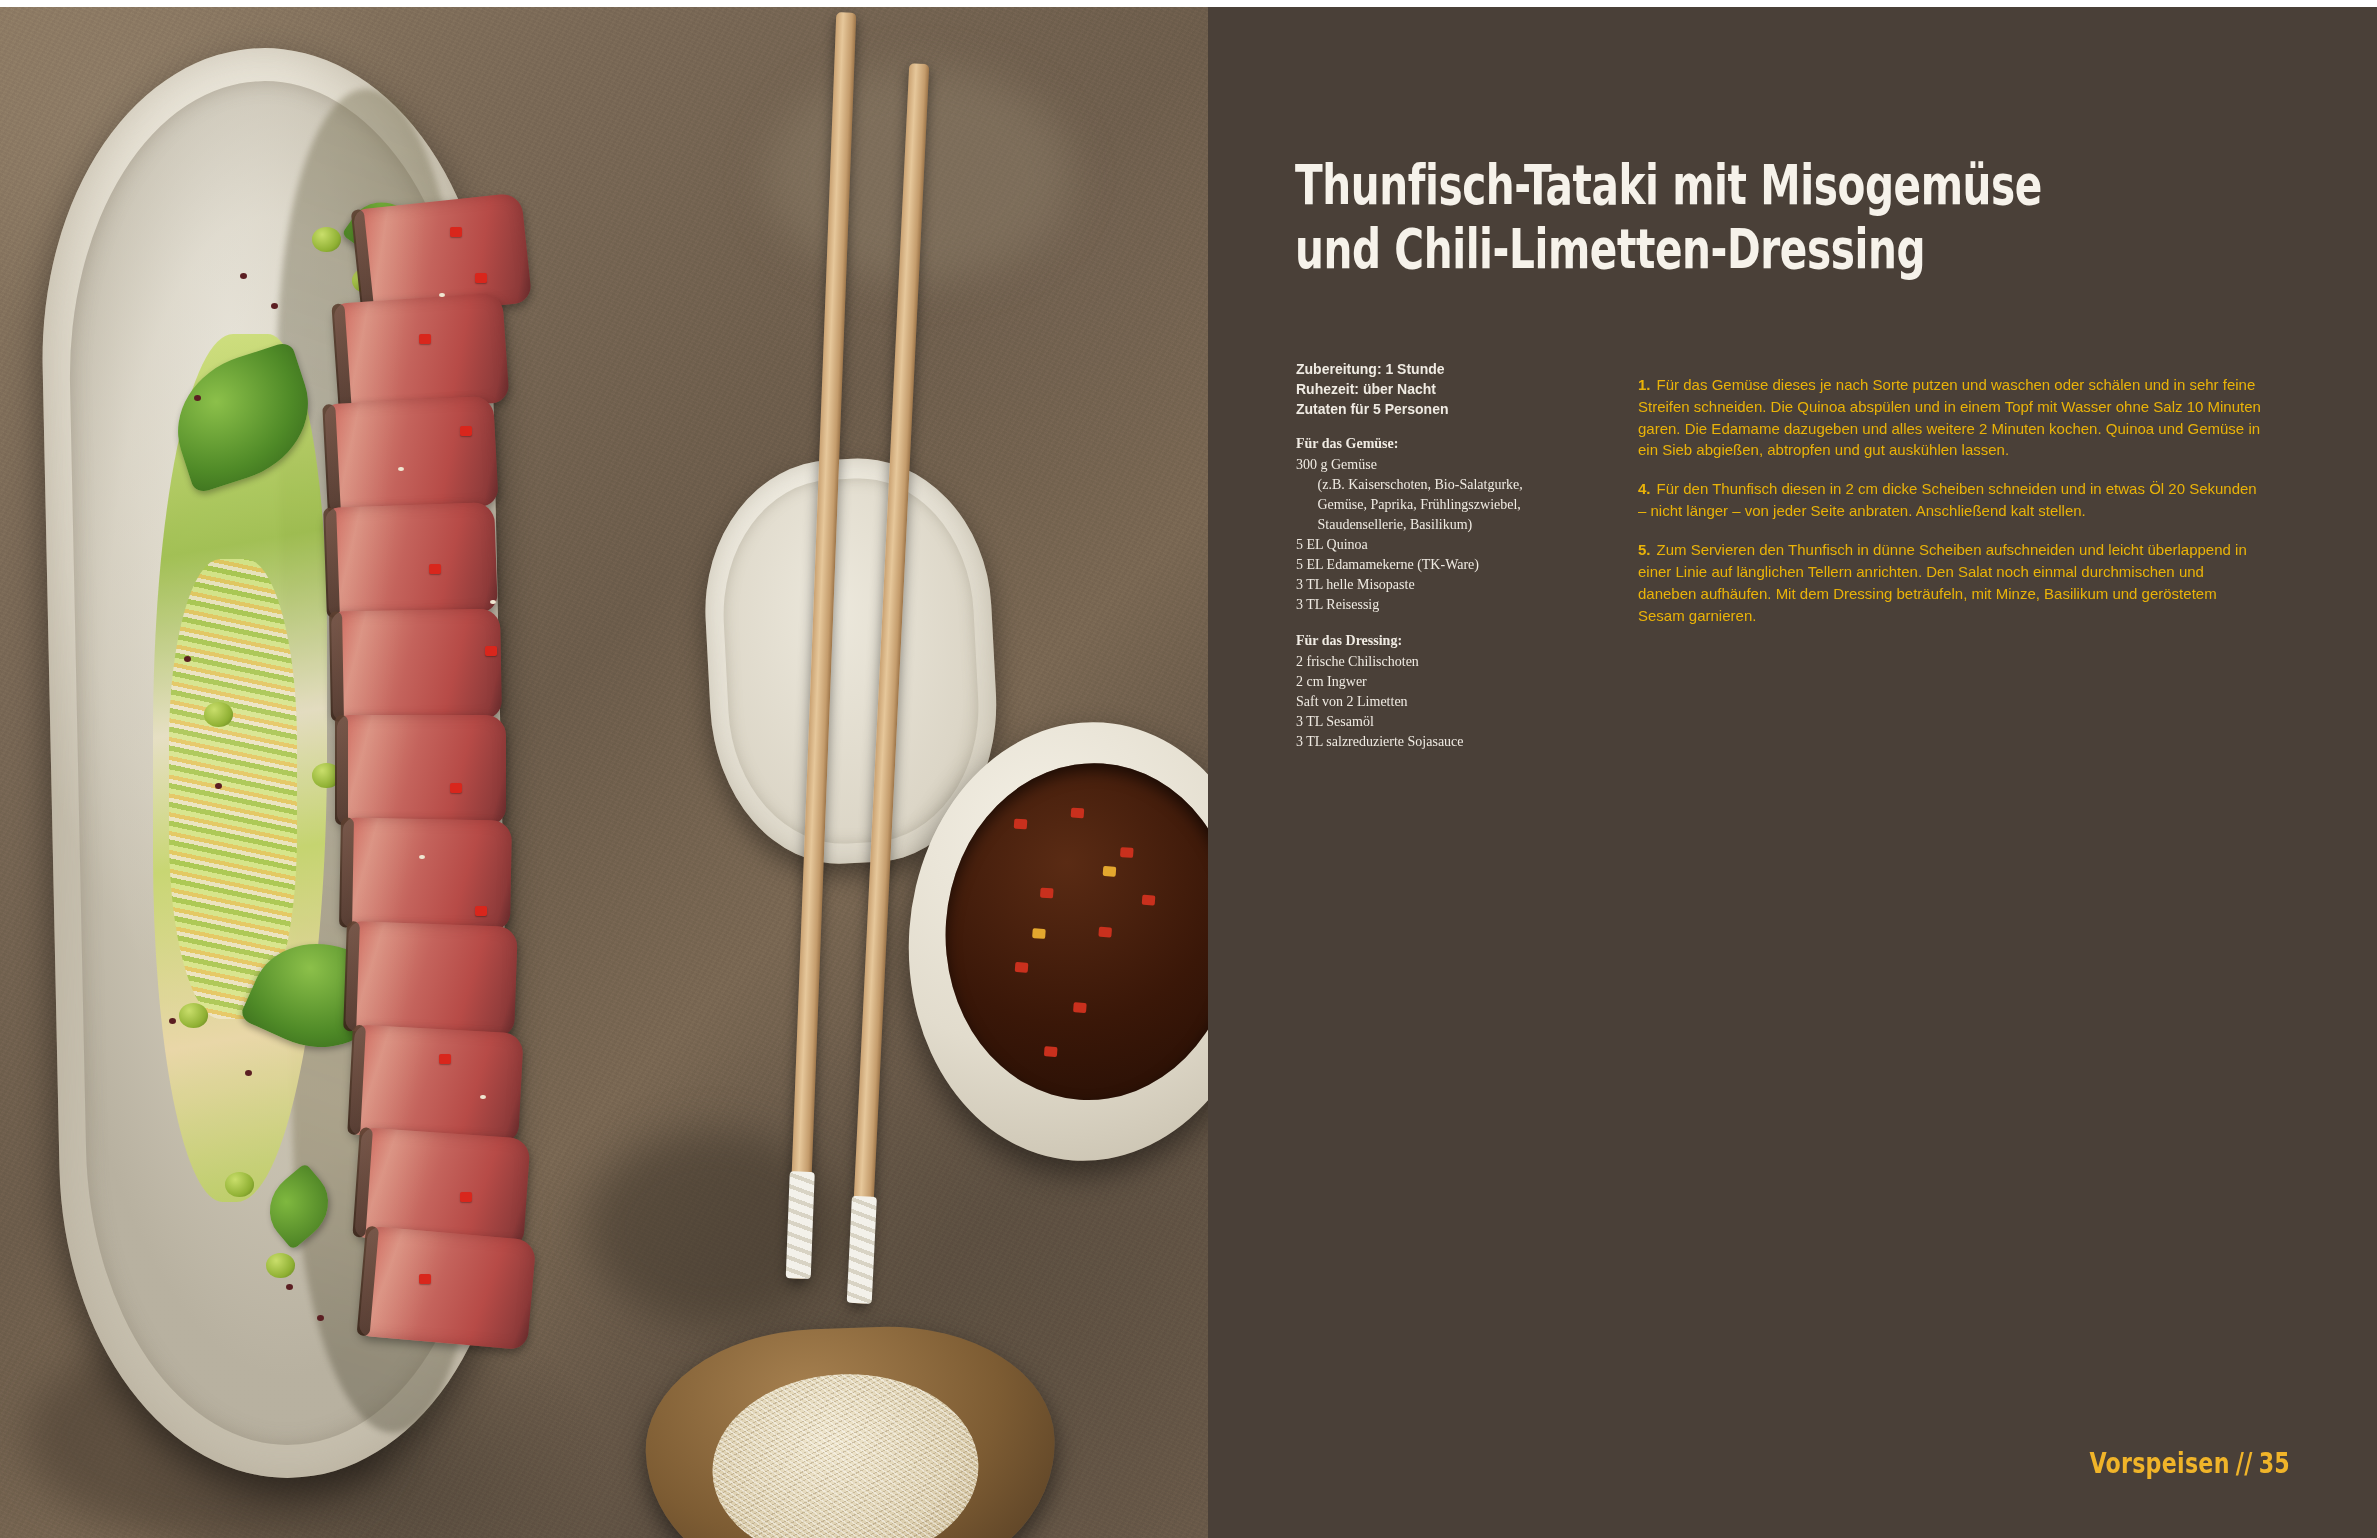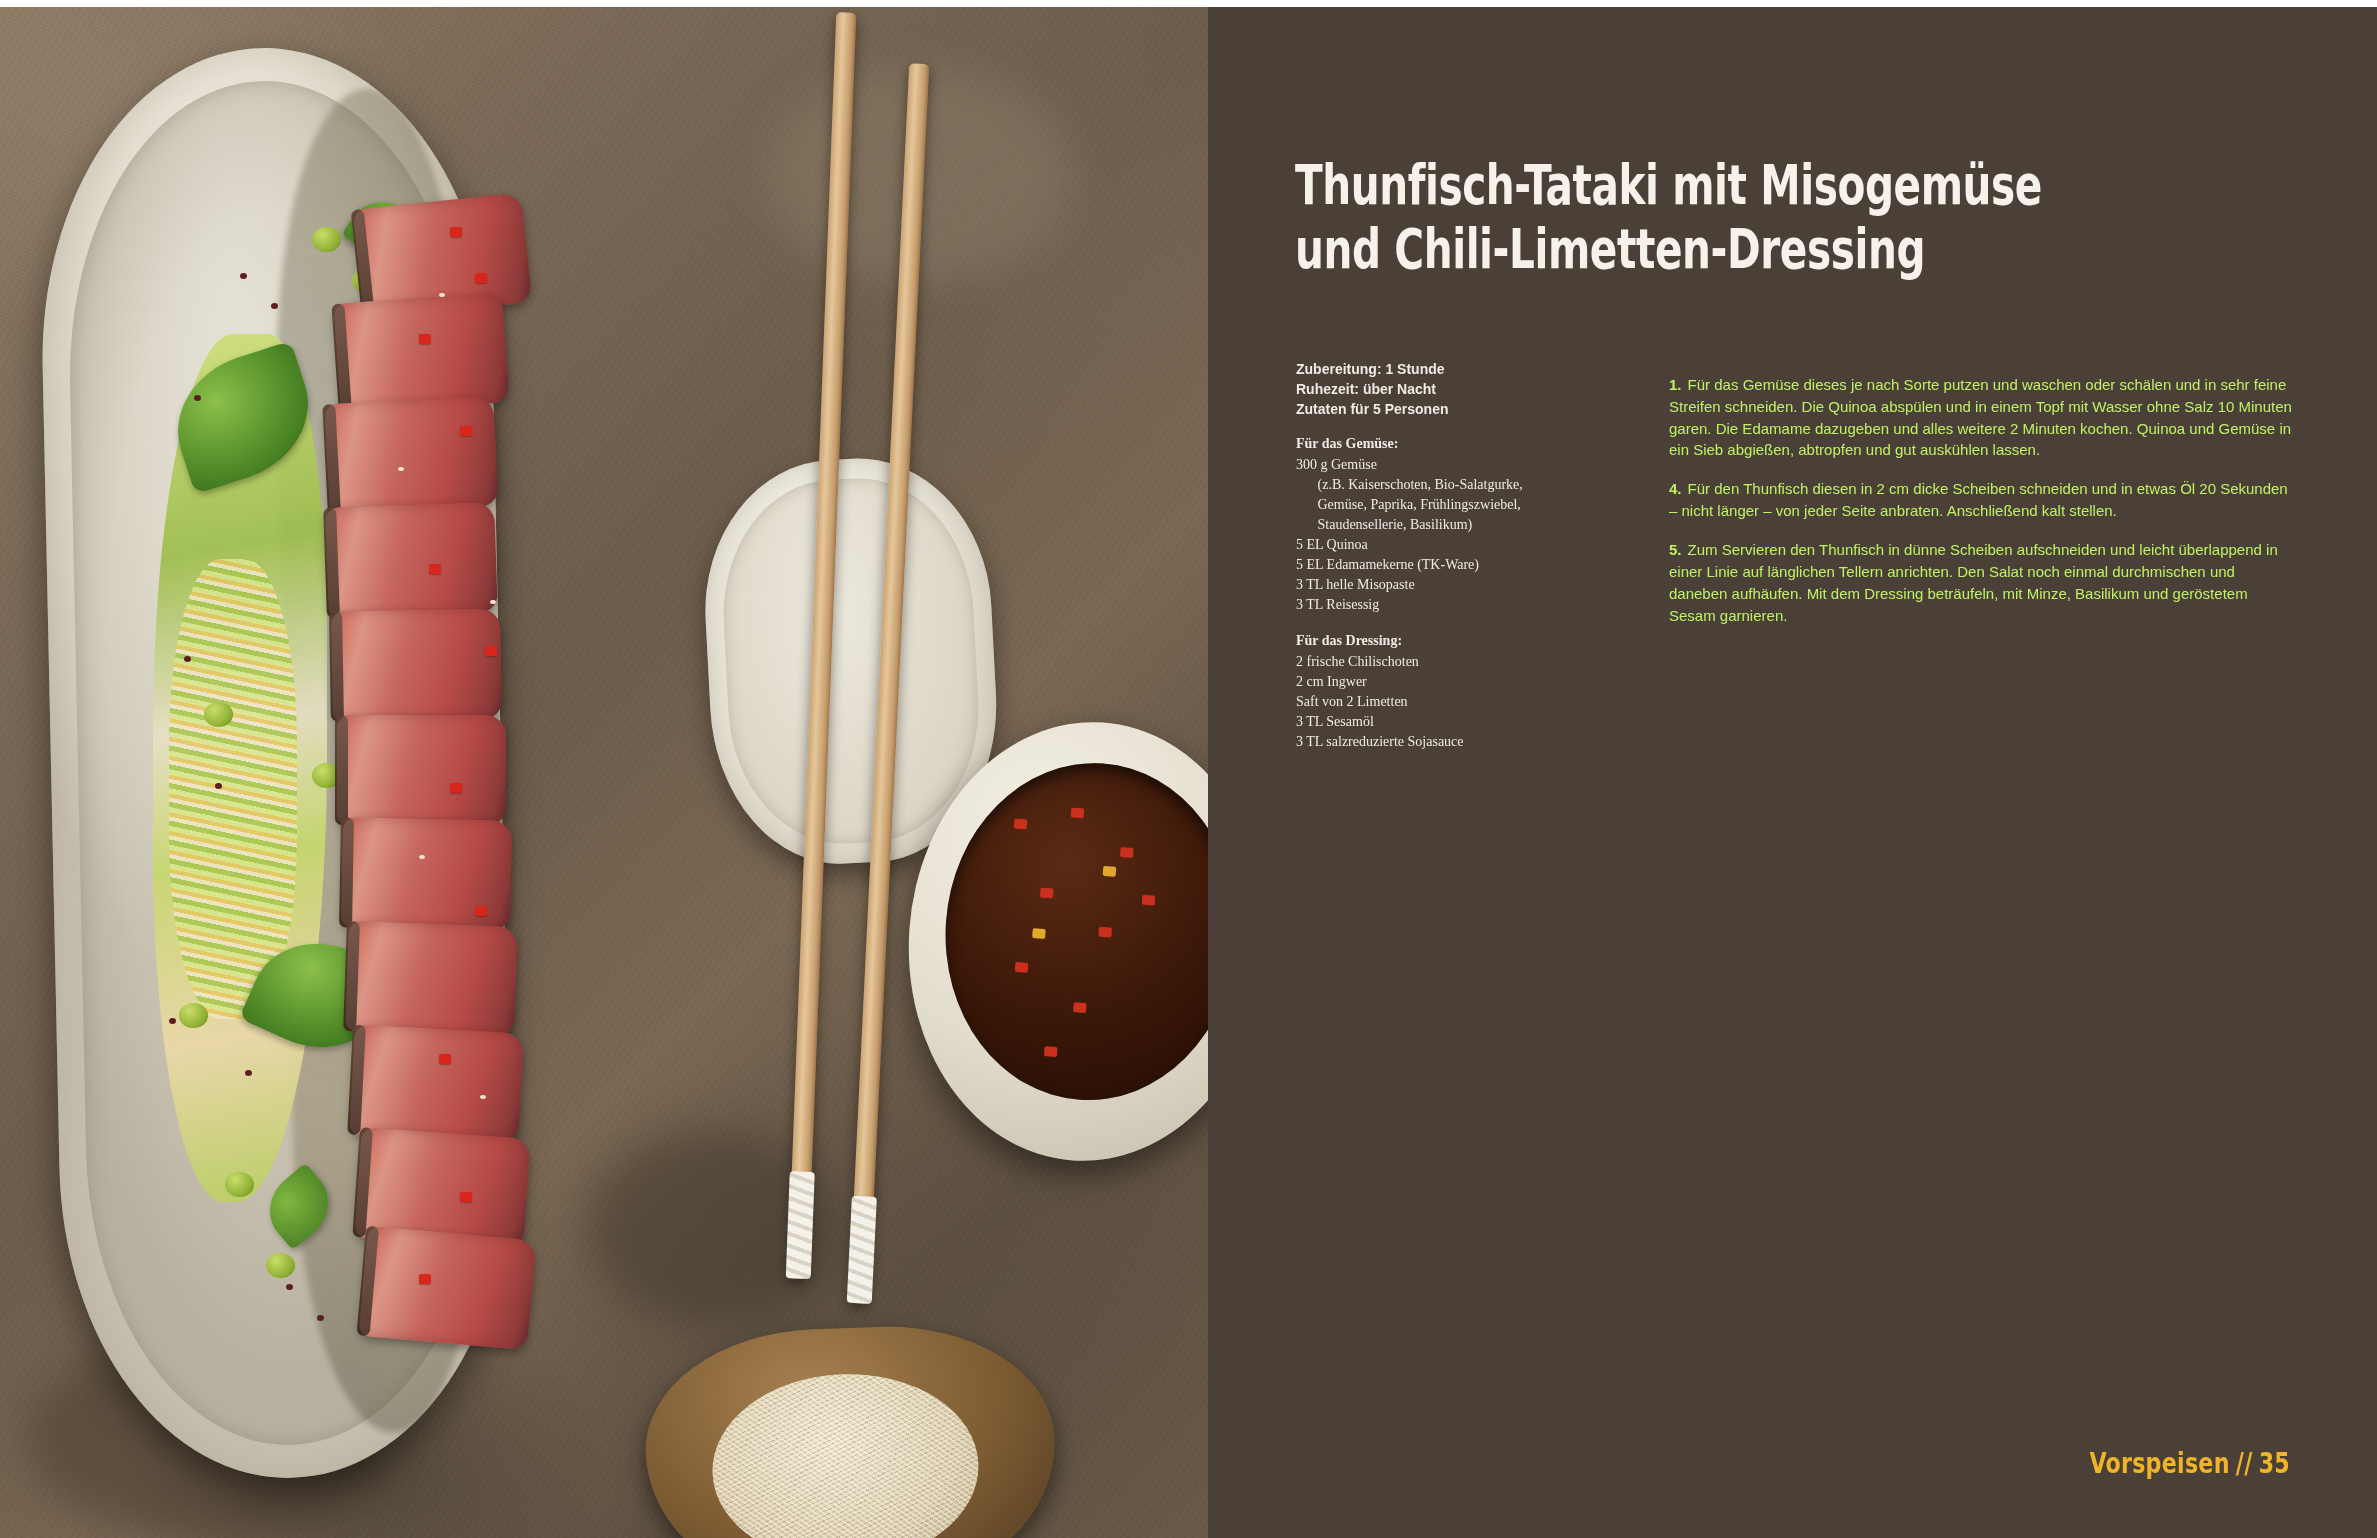--- a/index.html
+++ b/index.html
@@ -283,34 +283,33 @@
     transform-origin: left top;
     white-space: pre-line;
   }
 
   .columns {
     position: absolute;
     left: 88px;
     top: 352px;
     width: 1001px;
     display: flex;
-    gap: 43px;
-    justify-content: space-between;
+    gap: 25px;
   }
   .col-ingredients {
     width: 317px;
     font-size: 14px;
     line-height: 1.43;
     color: #f0ebe3;
   }
   .col-steps {
     width: 628px;
     font-size: 15px;
     line-height: 1.45;
-    color: #bef264;
+    color: #eab308;
   }
   .meta {
     font-weight: 700;
     margin-bottom: 15.3px;
   }
   .meta div { white-space: nowrap; }
   .ing-group { margin-bottom: 15.3px; font-family: Liberation Serif, serif; }
   .ing-head {
     font-weight: 700;
     margin-bottom: 1px;

